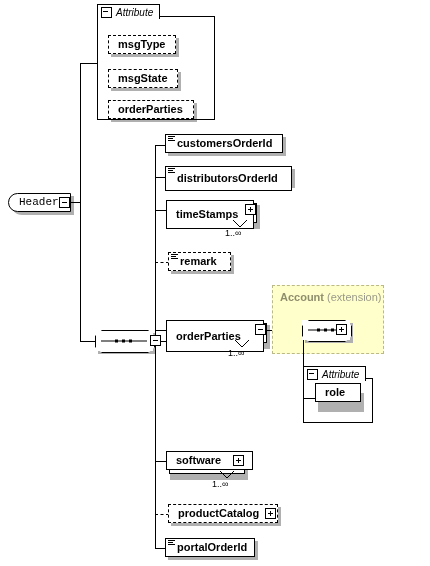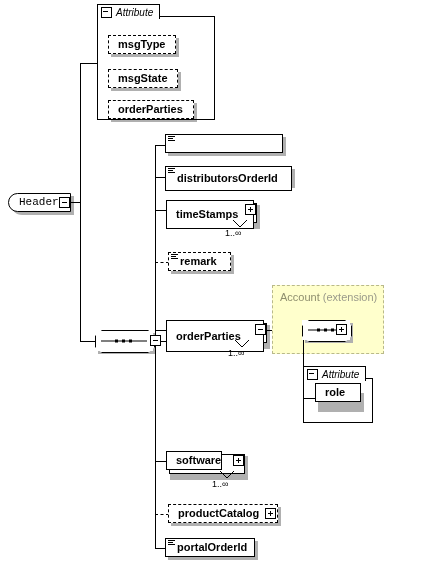--- a/index.html
+++ b/index.html
@@ -138,21 +138,21 @@
     position:absolute;z-index:0;
     background:#ffffcc;
     border:1px dashed #b9b98a;
     box-sizing:border-box;
   }
   .extlabel{
     position:absolute;z-index:2;
     font-size:11px;white-space:nowrap;
     color:#9a9a7a;
   }
-  .extlabel .nm{font-weight:normal;color:#8f8f6e;}
+  .extlabel .nm{font-weight:bold;color:#8f8f6e;}
   .extlabel .kind{font-weight:normal;color:#9a9a8a;}
 </style>
 </head>
 <body>
 
 <div id="diagram">
 
   <div class="frame" style="left:97px;top:16px;width:118px;height:104px;"></div>
   <div class="frame-tab" style="left:97px;top:4px;height:15px;">
     <span class="mini"></span>
@@ -202,20 +202,21 @@
   <div class="ln-v" style="left:155px;top:145px;height:403px;"></div>
 
   <div class="ln-h" style="left:155px;top:145px;width:11px;"></div>
   <div class="shadow" style="left:168px;top:137px;width:118px;height:19px;"></div>
   <div class="ebox hasicon" style="left:165px;top:134px;width:118px;height:19px;">
     <span class="tyicon">
         <i></i>
         <i></i>
         <i></i>
       </span>
+    <span class="lbl">customersOrderId</span>
   </div>
 
   <div class="ln-h" style="left:155px;top:177px;width:11px;"></div>
   <div class="shadow" style="left:168px;top:169px;width:127px;height:19px;"></div>
   <div class="ebox hasicon" style="left:165px;top:166px;width:127px;height:25px;">
     <span class="tyicon">
         <i></i>
         <i></i>
         <i></i>
       </span>
@@ -285,21 +286,21 @@
   </div>
 
   <div class="shadow" style="left:318px;top:393px;width:46px;height:19px;"></div>
   <div class="ebox" style="left:315px;top:383px;width:46px;height:19px;">
     <span class="lbl">role</span>
   </div>
 
   <div class="ln-h" style="left:155px;top:461px;width:11px;"></div>
   <div class="shadow" style="left:170px;top:456px;width:78px;height:24px;"></div>
   <div class="stack" style="left:169px;top:454px;width:76px;height:20px;"></div>
-  <div class="ebox" style="left:166px;top:451px;width:56px;height:19px;">
+  <div class="ebox" style="left:166px;top:451px;width:87px;height:19px;">
     <span class="lbl">software</span>
   </div>
   <div class="exp plus" style="left:233px;top:455px;"></div>
   <svg class="occ-tick" style="left:219px;top:470px;" width="16" height="9">
     <polyline points="1,1 8,8 15,1" fill="none" stroke="#000" stroke-width="1"></polyline>
   </svg>
   <div class="occ" style="left:212px;top:479px;">1..∞</div>
 
   <div class="ln-h dash" style="left:155px;top:514px;width:14px;"></div>
   <div class="shadow" style="left:171px;top:507px;width:110px;height:19px;"></div>

